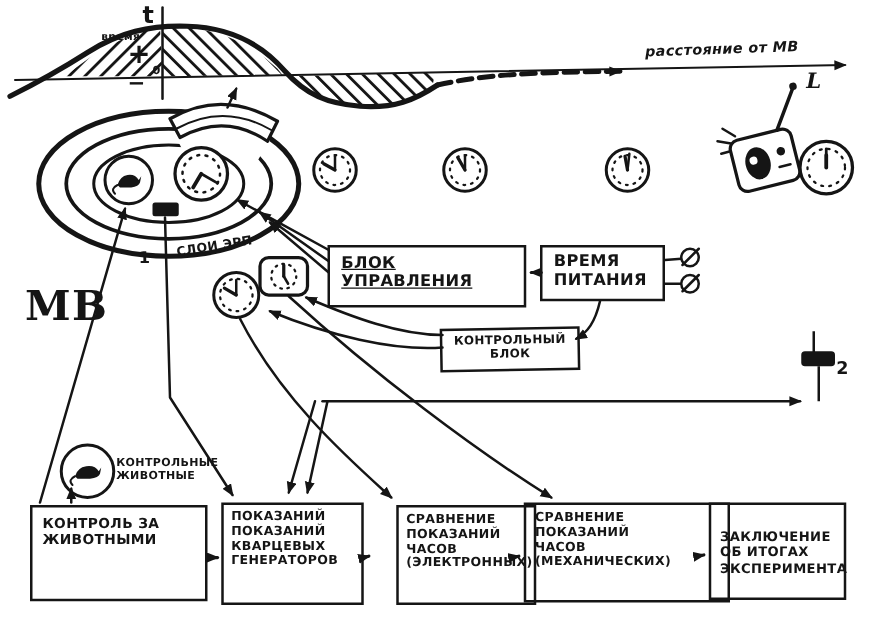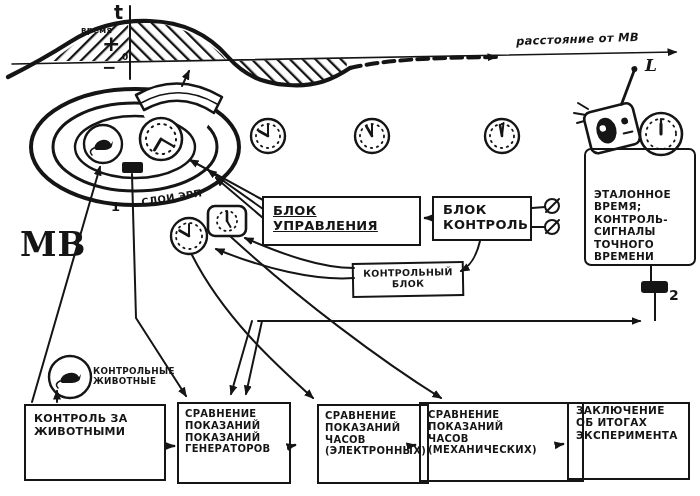--- a/index.html
+++ b/index.html
@@ -196,38 +196,35 @@
   <span class="lbl serif" style="left:20px;top:186px;font-size:33px;letter-spacing:1px;margin-top:41px;">МВ</span>
   <span class="lbl" style="left:141px;top:192px;font-size:10px;transform:rotate(-9deg);">СЛОИ ЭРП</span>
   <span class="lbl" style="left:111px;top:200px;font-size:13px;">1</span>
   <span class="lbl" style="left:669px;top:288px;font-size:14px;">2</span>
   <span class="lbl" style="left:93px;top:367px;font-size:8.8px;width:96px;">КОНТРОЛЬНЫЕ ЖИВОТНЫЕ</span>
 
   <div class="box" style="left:262px;top:196px;width:159px;height:50px;padding:5px 0 0 9px;font-size:13px;text-decoration:underline;">
     <div style="width:108px;">БЛОК УПРАВЛЕНИЯ</div>
   </div>
   <div class="box" style="left:432px;top:196px;width:100px;height:45px;padding:4px 0 0 9px;font-size:13px;">
-    <div style="width:80px;">БЛОК КОНТРОЛЬ</div>
+    <div style="width:80px;">ВРЕМЯ ПИТАНИЯ</div>
   </div>
   <div class="box" style="left:352px;top:262px;width:112px;height:35px;padding:3px 0 0 0;font-size:9.5px;text-align:center;transform:rotate(-1deg);">
     <div>КОНТРОЛЬНЫЙ БЛОК</div>
   </div>
-  <div class="box" style="left:584px;top:148px;width:112px;height:118px;padding:38px 6px 0 8px;font-size:10.5px;border-radius:7px;">
-    <div>ЭТАЛОННОЕ ВРЕМЯ; КОНТРОЛЬ-СИГНАЛЫ ТОЧНОГО ВРЕМЕНИ</div>
-  </div>
 
   <div class="box" style="left:24px;top:404px;width:142px;height:77px;padding:7px 0 0 8px;font-size:11px;">
     <div style="width:125px;">КОНТРОЛЬ ЗА ЖИВОТНЫМИ</div>
   </div>
   <div class="box" style="left:177px;top:402px;width:114px;height:82px;padding:4px 0 0 6px;font-size:10px;">
-    <div style="width:100px;">СРАВНЕНИЕ ПОКАЗАНИЙ ПОКАЗАНИЙ ГЕНЕРАТОРОВ</div>
+    <div style="width:100px;">ПОКАЗАНИЙ ПОКАЗАНИЙ КВАРЦЕВЫХ ГЕНЕРАТОРОВ</div>
   </div>
   <div class="box" style="left:297px;top:404px;width:112px;height:80px;padding:4px 0 0 6px;font-size:10px;margin-left:20px;">
     <div style="width:100px;">СРАВНЕНИЕ ПОКАЗАНИЙ ЧАСОВ (ЭЛЕКТРОННЫХ)</div>
   </div>
   <div class="box" style="left:419px;top:402px;width:165px;height:80px;padding:5px 0 0 7px;font-size:10px;">
     <div style="width:105px;">СРАВНЕНИЕ ПОКАЗАНИЙ ЧАСОВ (МЕХАНИЧЕСКИХ)</div>
   </div>
-  <div class="box" style="left:567px;top:402px;width:123px;height:78px;padding:0 0 0 7px;font-size:10.5px;">
+  <div class="box" style="left:567px;top:402px;width:110px;height:78px;padding:20px 0 0 7px;font-size:10.5px;">
     <div style="width:108px;">ЗАКЛЮЧЕНИЕ ОБ ИТОГАХ ЭКСПЕРИМЕНТА</div>
   </div>
 
 </div>
 
 </body></html>

